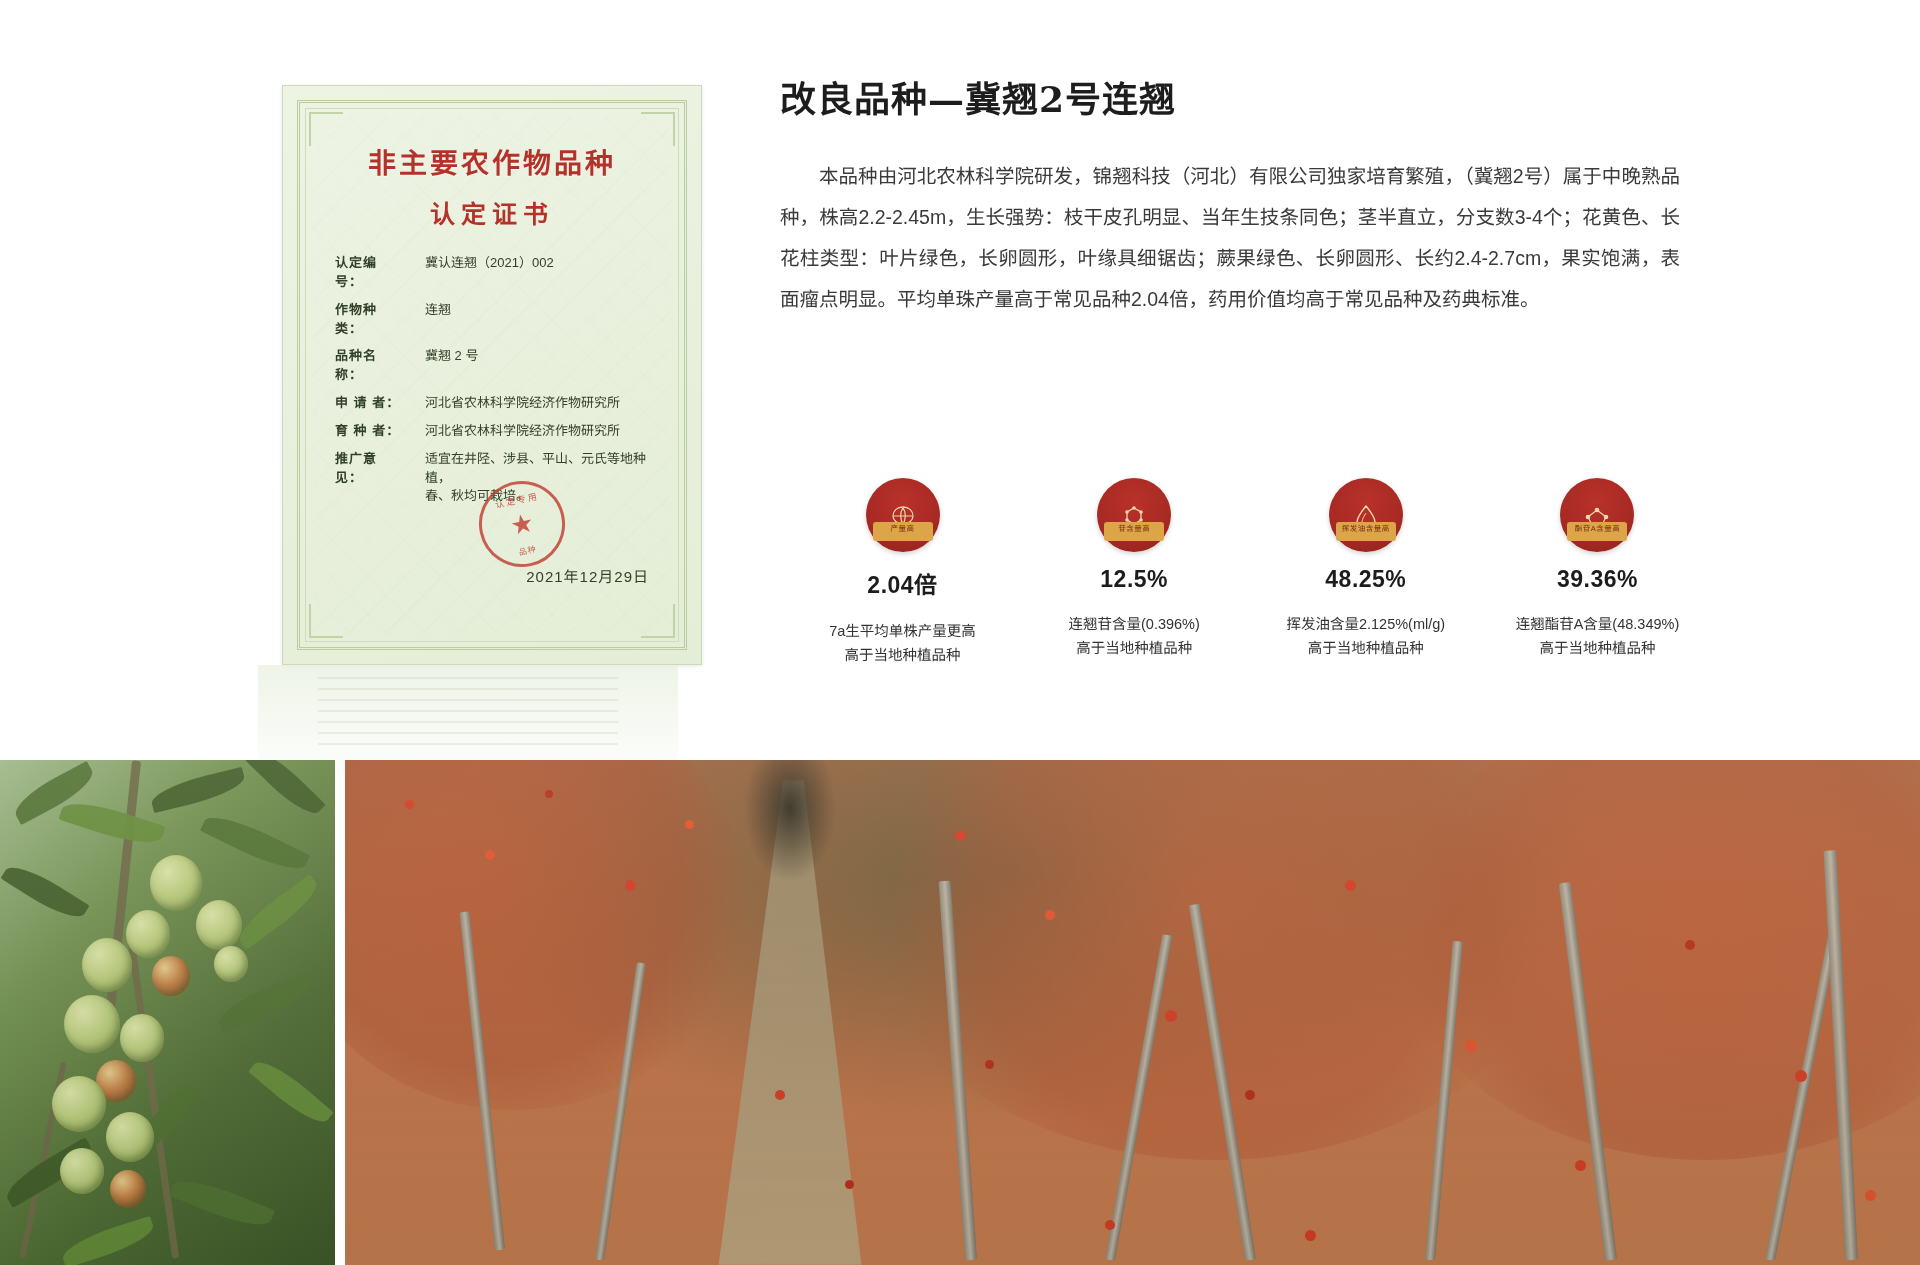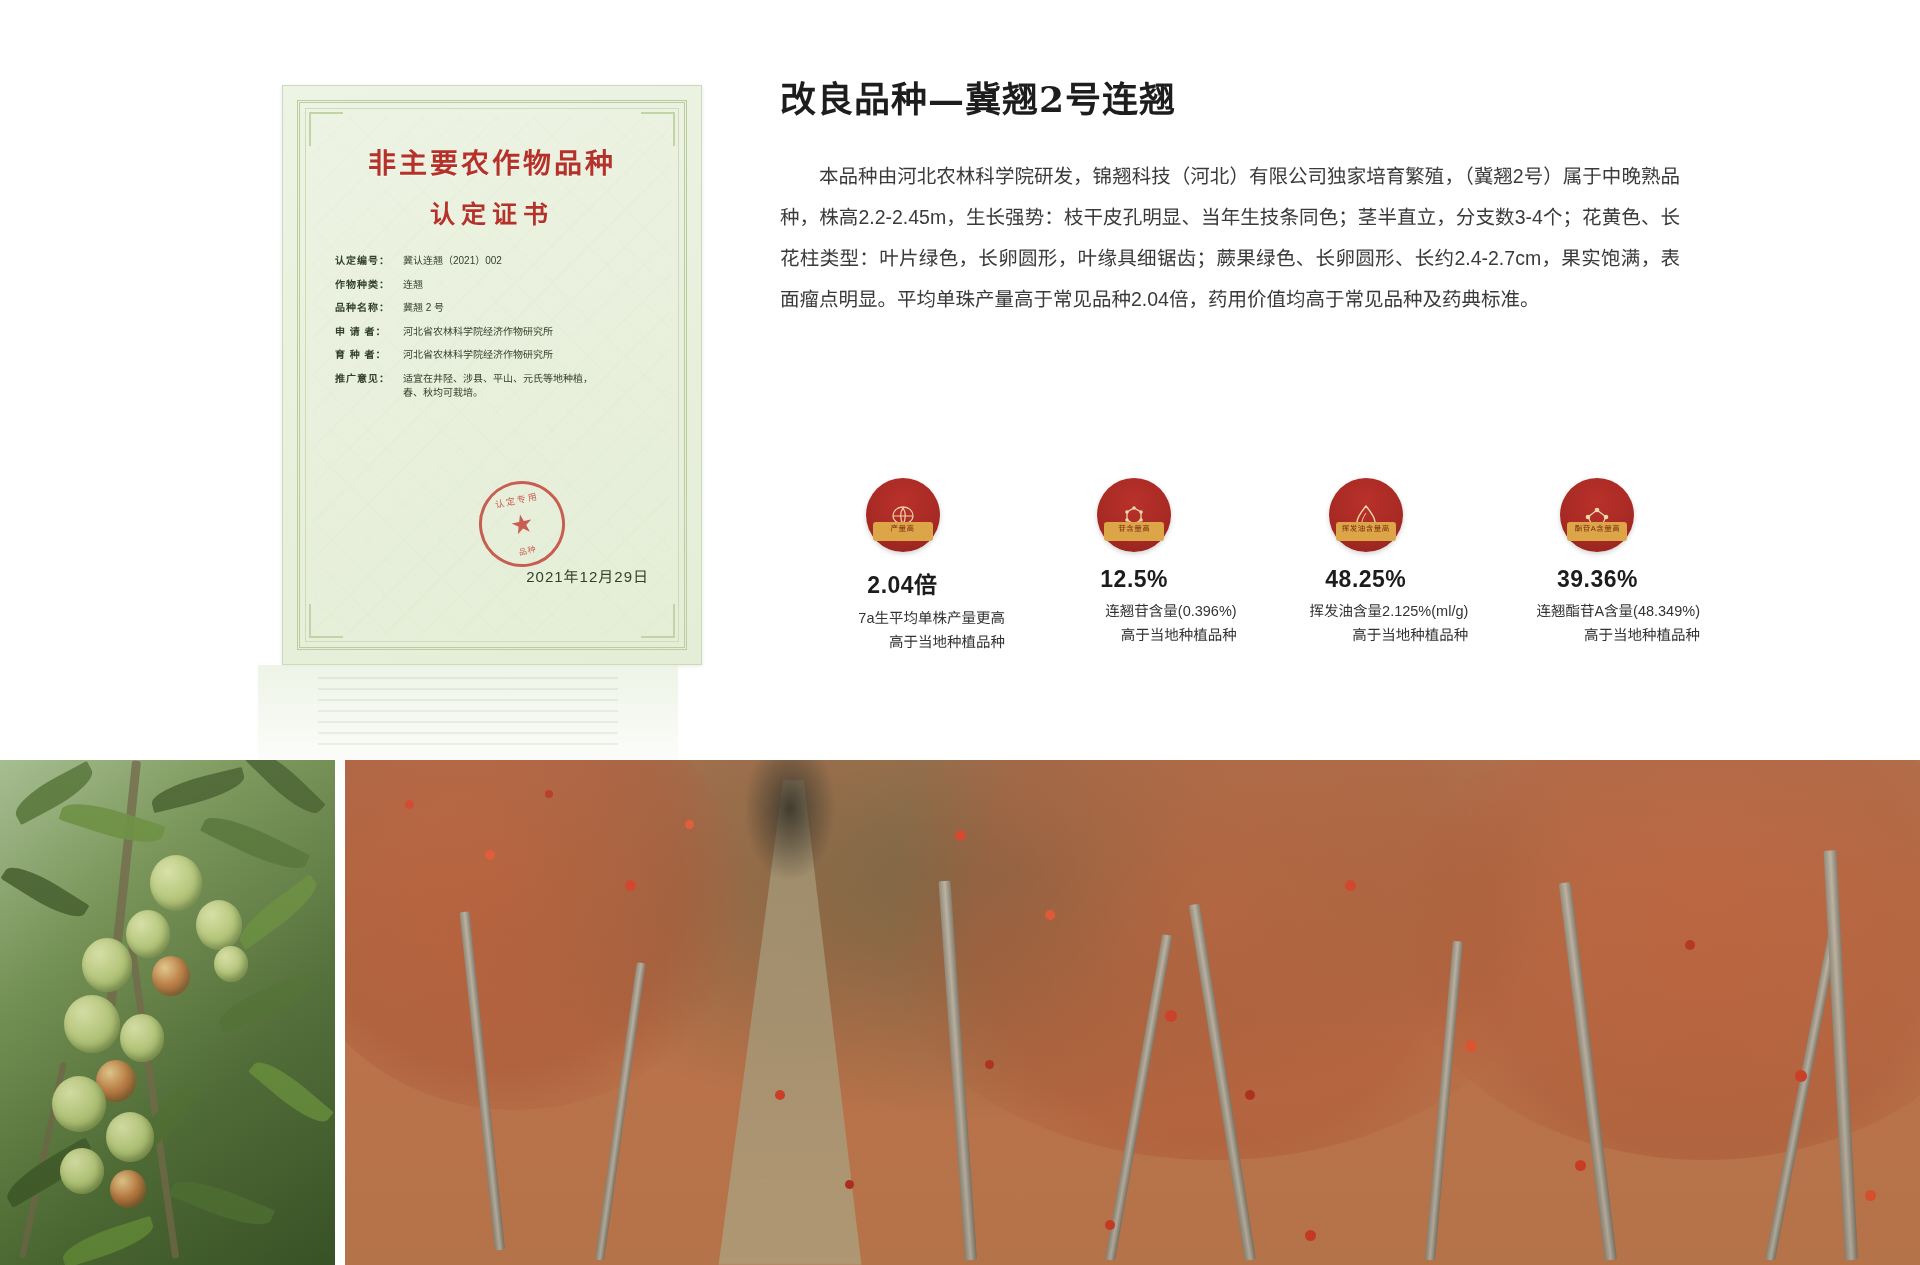--- a/index.html
+++ b/index.html
@@ -92,23 +92,24 @@
     letter-spacing: 6px;
   }
   .cert-fields {
     position: absolute;
     left: 52px; top: 168px; right: 40px;
   }
   .cert-row {
     display: flex;
     align-items: flex-start;
     margin-bottom: 9px;
-    font-size: 10px;
+    font-size: 13px;
     color: #2f3a26;
     line-height: 1.45;
+    gap: 22px;
   }
   .cert-label {
     width: 68px;
     flex: 0 0 68px;
     letter-spacing: 1px;
     color: #32402a;
     font-weight: bold;
   }
   .cert-value {
     flex: 1 1 auto;
@@ -224,28 +225,27 @@
     font-size: 7.5px;
     line-height: 13px;
     letter-spacing: .5px;
     white-space: nowrap;
     overflow: hidden;
   }
   .stat-value {
     font-size: 23px;
     font-weight: bold;
     color: #1c1c1c;
-    margin-bottom: 7px;
+    margin-bottom: 20px;
     letter-spacing: .5px;
   }
   .stat-desc {
     font-size: 14.5px;
     color: #333;
     line-height: 1.65;
-    text-align: right;
   }
 
   
   .photos {
     position: absolute;
     left: 0; top: 760px;
     width: 1920px; height: 505px;
     display: flex;
     gap: 10px;
   }

